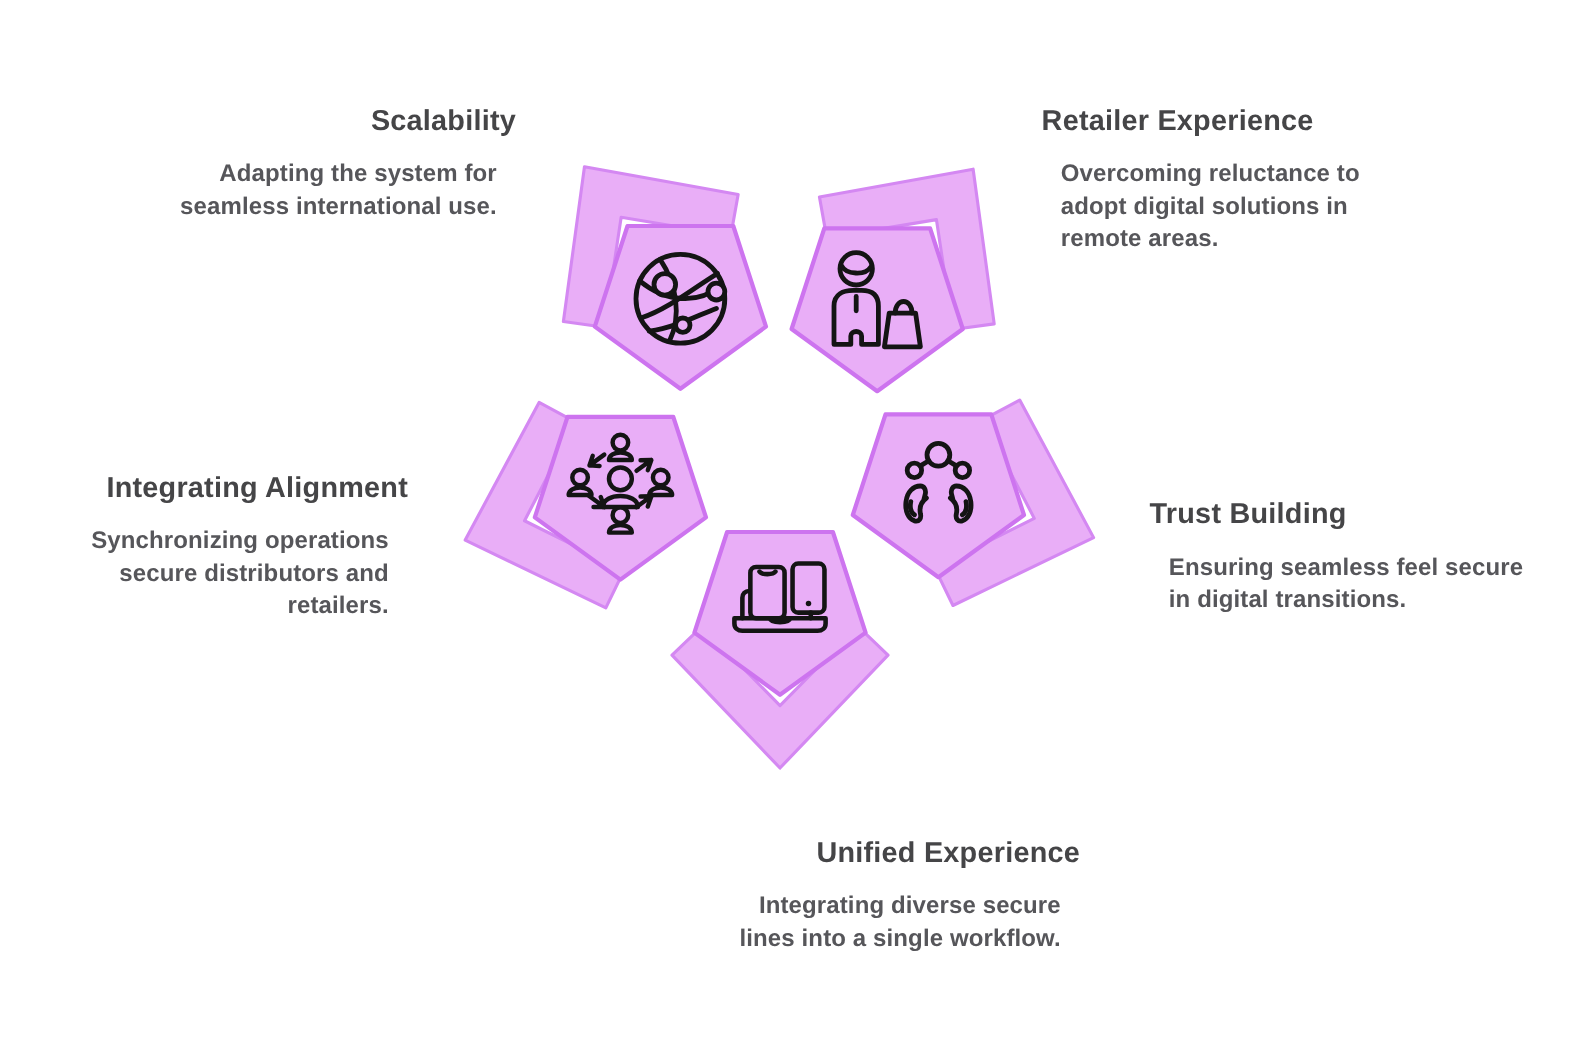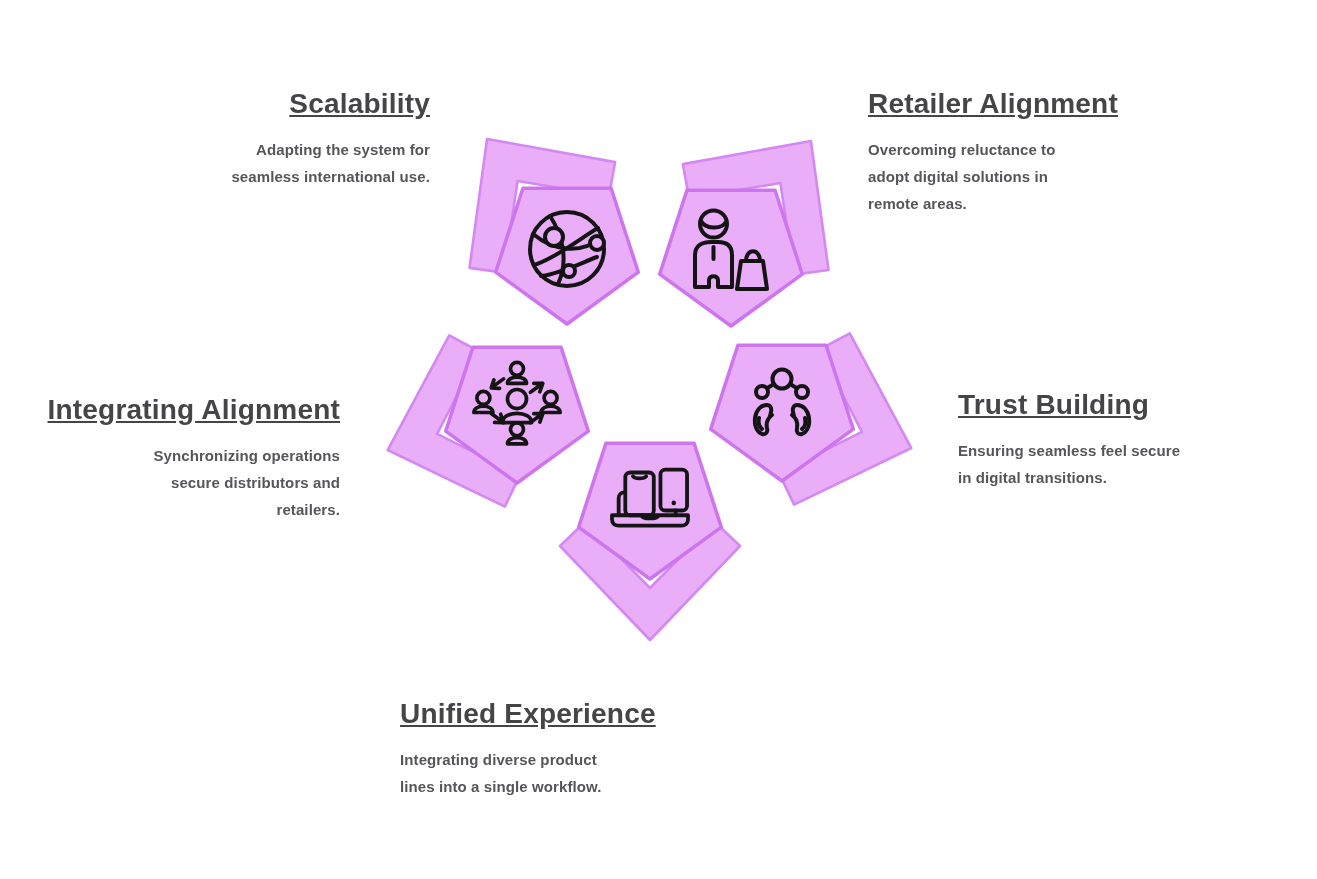--- a/index.html
+++ b/index.html
@@ -18,29 +18,29 @@
   }
   .stage svg{position:absolute;left:0;top:0;}
   .pent{fill:var(--pent-fill);stroke:var(--pent-stroke);stroke-width:3.5;stroke-linejoin:round;}
   .chev{fill:var(--pent-fill);stroke:var(--chev-stroke);stroke-width:2.6;stroke-linejoin:round;}
   .ic{stroke:var(--icon-stroke);stroke-width:4;fill:none;stroke-linecap:round;stroke-linejoin:round;}
   .ic-thin{stroke-width:3.3;}
   .ic-mask{fill:var(--pent-fill);}
   .ic-dot{fill:var(--icon-stroke);stroke:none;}
   .label{position:absolute;}
   .label h2{
-    font-size:28px;line-height:1.12;font-weight:bold;
-    color:var(--title-color);margin:0 0 17px 0;letter-spacing:.2px;text-decoration:underline;
+    font-size:24px;line-height:1.12;font-weight:bold;
+    color:var(--title-color);margin:0 0 17px 0;letter-spacing:.2px;
   }
   .label p{
-    font-size:15px;line-height:27px;font-weight:bold;
-    color:var(--desc-color);margin:0;white-space:pre-line;letter-spacing:.1px;
+    font-size:20px;line-height:27px;font-weight:bold;
+    color:var(--desc-color);margin:16px;white-space:pre-line;letter-spacing:.1px;
   }
   .align-r{text-align:right;}
-  .align-c{text-align:left;}
+  .align-c{text-align:right;}
 </style>
 </head>
 <body>
 
 <div class="stage">
 
   <svg width="1317" height="879" viewBox="0 0 1317 879">
     <defs>
       <path id="pent" d="M0,75 L-71.33,23.18 L-44.08,-60.68 L44.08,-60.68 L71.33,23.18 Z"></path>
       <path id="chev" d="M-90,42 L0,136 L90,42 L65,18 L0,84 L-65,18 Z"></path>
@@ -135,38 +135,38 @@
     </g>
   </svg>
 
   <div class="label align-r" style="left:0;top:88px;width:430px;">
     <h2>Scalability</h2>
     <p>Adapting the system for
 seamless international use.</p>
   </div>
 
   <div class="label" style="left:868px;top:88px;width:400px;">
-    <h2>Retailer Alignment</h2>
+    <h2>Retailer Experience</h2>
     <p>Overcoming reluctance to
 adopt digital solutions in
 remote areas.</p>
   </div>
 
   <div class="label align-r" style="left:0;top:394px;width:340px;">
     <h2>Integrating Alignment</h2>
     <p>Synchronizing operations
 secure distributors and
 retailers.</p>
   </div>
 
-  <div class="label" style="left:958px;top:389px;width:340px;">
+  <div class="label" style="left:958px;top:416px;width:340px;">
     <h2>Trust Building</h2>
     <p>Ensuring seamless feel secure
 in digital transitions.</p>
   </div>
 
   <div class="label align-c" style="left:400px;top:698px;width:500px;">
     <h2>Unified Experience</h2>
-    <p>Integrating diverse product
+    <p>Integrating diverse secure
 lines into a single workflow.</p>
   </div>
 
 </div>
 
 </body></html>

